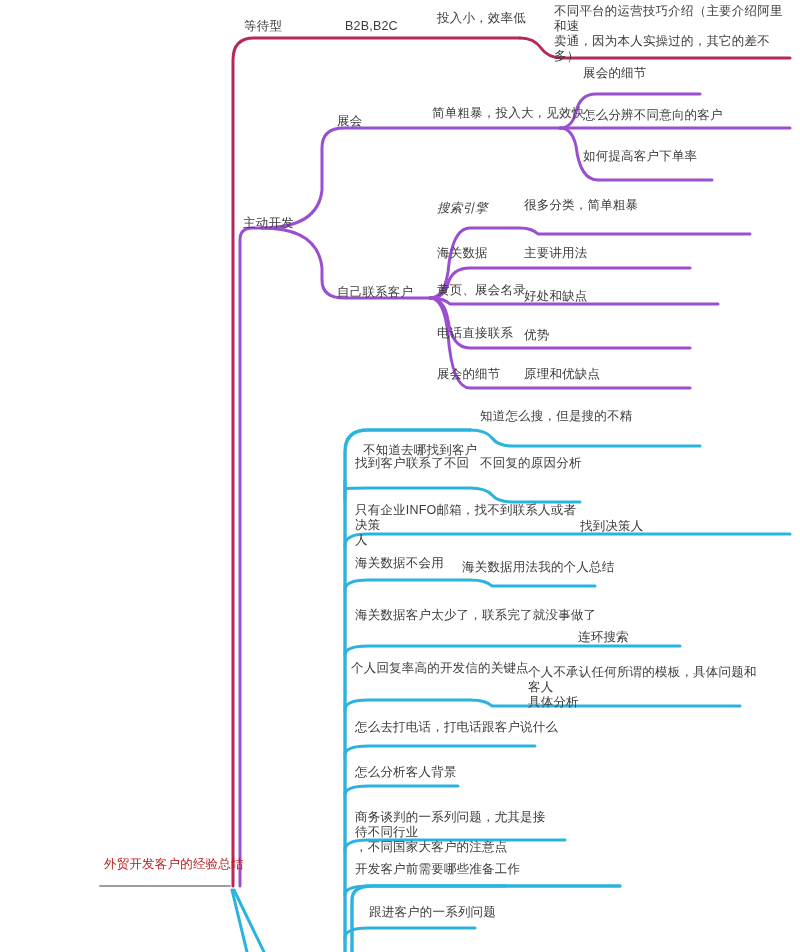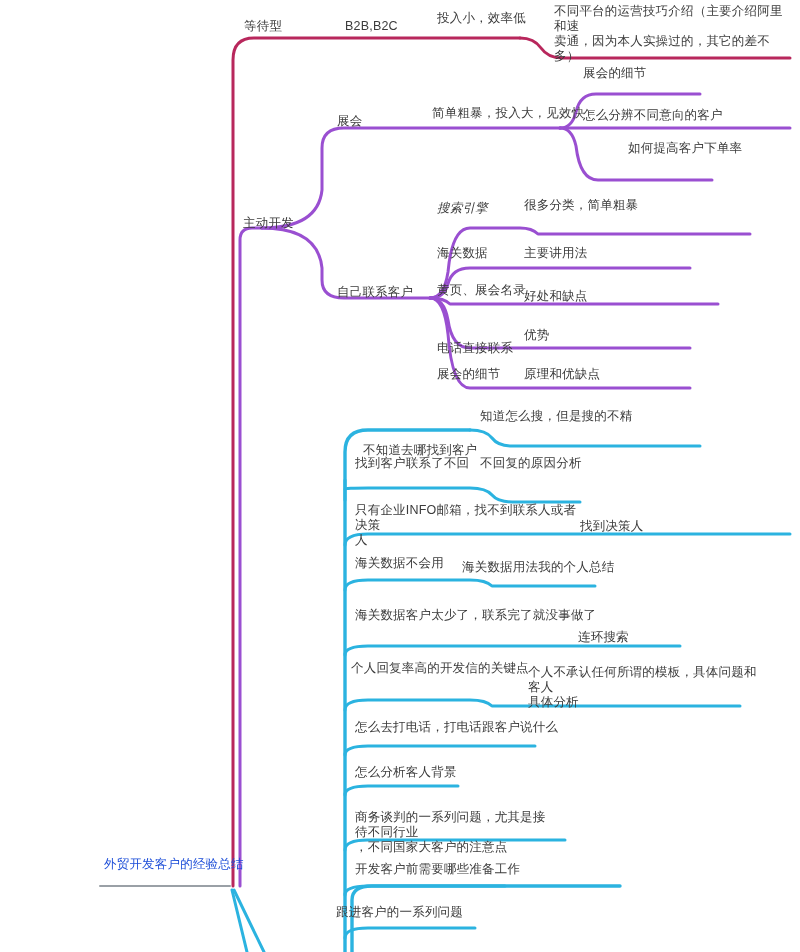--- a/index.html
+++ b/index.html
@@ -13,21 +13,21 @@
     position:absolute;
     color:#3b3b3b;
     font-size:12.5px;
     line-height:15px;
     letter-spacing:0.2px;
     white-space:pre-wrap;
     -webkit-font-smoothing:antialiased;
   }
   .lbl.w2{width:200px;}
   .lbl.w3{width:230px;}
-  .lbl.root{font-size:12.5px;color:#1d4ed8;}
+  .lbl.root{font-size:12.5px;color:#b91c1c;}
 </style>
 </head>
 <body>
 
 <div id="stage">
 
   <svg id="wires" viewBox="0 0 800 952" xmlns="http://www.w3.org/2000/svg">
     <g fill="none" stroke-linecap="round" stroke-linejoin="round">
 
       <path d="M100,886 L230,886" stroke="#9aa0a6" stroke-width="2"></path>
@@ -77,34 +77,34 @@
   <div class="lbl" style="left:437px;top:11px;">投入小，效率低</div>
   <div class="lbl w3" style="left:530px;top:4px;margin-left:24px;">不同平台的运营技巧介绍（主要介绍阿里和速
 卖通，因为本人实操过的，其它的差不多）</div>
 
   <div class="lbl" style="left:243px;top:216px;">主动开发</div>
 
   <div class="lbl" style="left:337px;top:114px;">展会</div>
   <div class="lbl" style="left:432px;top:106px;">简单粗暴，投入大，见效快</div>
   <div class="lbl" style="left:583px;top:66px;">展会的细节</div>
   <div class="lbl" style="left:583px;top:108px;">怎么分辨不同意向的客户</div>
-  <div class="lbl" style="left:583px;top:141px;margin-left:45px;">如何提高客户下单率</div>
+  <div class="lbl" style="left:583px;top:149px;">如何提高客户下单率</div>
 
   <div class="lbl" style="left:337px;top:285px;">自己联系客户</div>
 
   <div class="lbl" style="left:437px;top:201px;font-style:italic;">搜索引擎</div>
   <div class="lbl" style="left:524px;top:198px;">很多分类，简单粗暴</div>
 
   <div class="lbl" style="left:437px;top:246px;">海关数据</div>
   <div class="lbl" style="left:524px;top:246px;">主要讲用法</div>
 
   <div class="lbl" style="left:437px;top:283px;">黄页、展会名录</div>
   <div class="lbl" style="left:524px;top:289px;">好处和缺点</div>
 
-  <div class="lbl" style="left:437px;top:341px;">电话直接联系</div>
+  <div class="lbl" style="left:437px;top:326px;">电话直接联系</div>
   <div class="lbl" style="left:524px;top:328px;">优势</div>
 
   <div class="lbl" style="left:437px;top:367px;">展会的细节</div>
   <div class="lbl" style="left:524px;top:367px;">原理和优缺点</div>
 
   <div class="lbl" style="left:363px;top:399px;margin-top:44px;">不知道去哪找到客户</div>
   <div class="lbl" style="left:480px;top:409px;">知道怎么搜，但是搜的不精</div>
 
   <div class="lbl" style="left:355px;top:456px;">找到客户联系了不回</div>
   <div class="lbl" style="left:480px;top:456px;">不回复的原因分析</div>
@@ -125,15 +125,15 @@
 
   <div class="lbl" style="left:355px;top:720px;">怎么去打电话，打电话跟客户说什么</div>
 
   <div class="lbl" style="left:355px;top:765px;font-family:Liberation Serif, serif;">怎么分析客人背景</div>
 
   <div class="lbl w2" style="left:355px;top:810px;">商务谈判的一系列问题，尤其是接待不同行业
 ，不同国家大客户的注意点</div>
 
   <div class="lbl" style="left:355px;top:862px;">开发客户前需要哪些准备工作</div>
 
-  <div class="lbl" style="left:336px;top:905px;text-align:right;">跟进客户的一系列问题</div>
+  <div class="lbl" style="left:369px;top:905px;text-align:right;">跟进客户的一系列问题</div>
 
 </div>
 
 </body></html>

